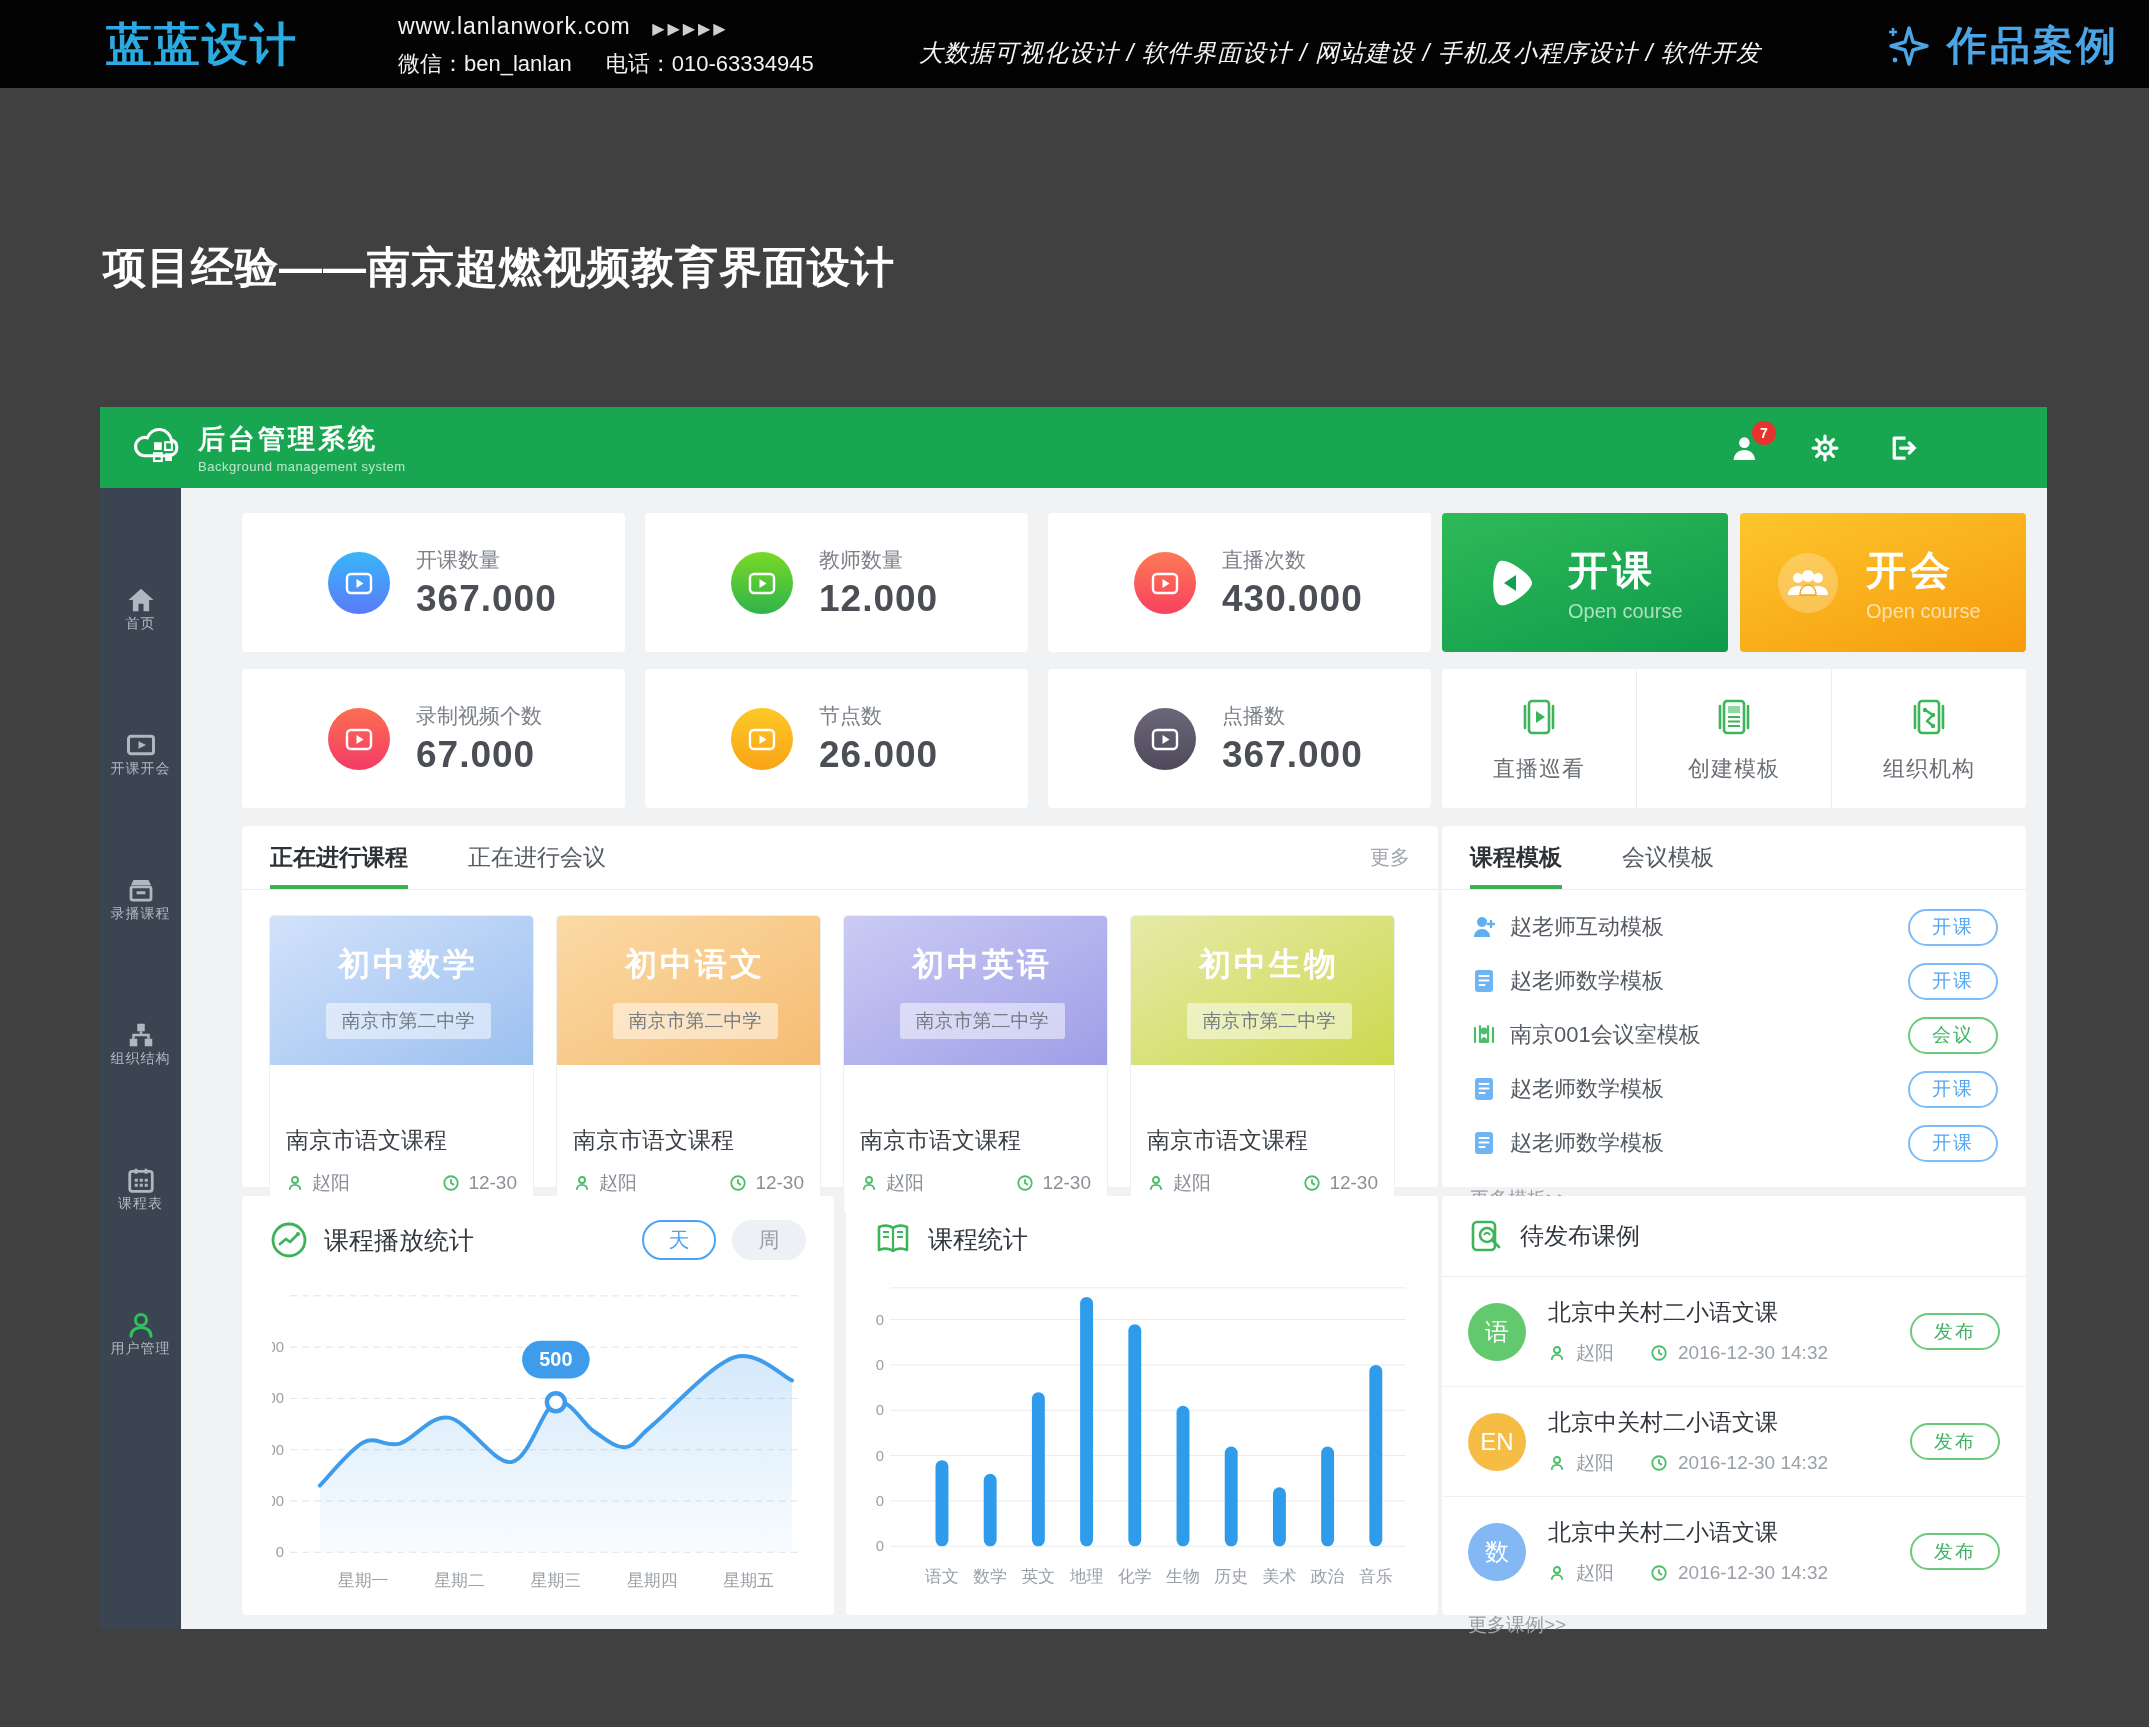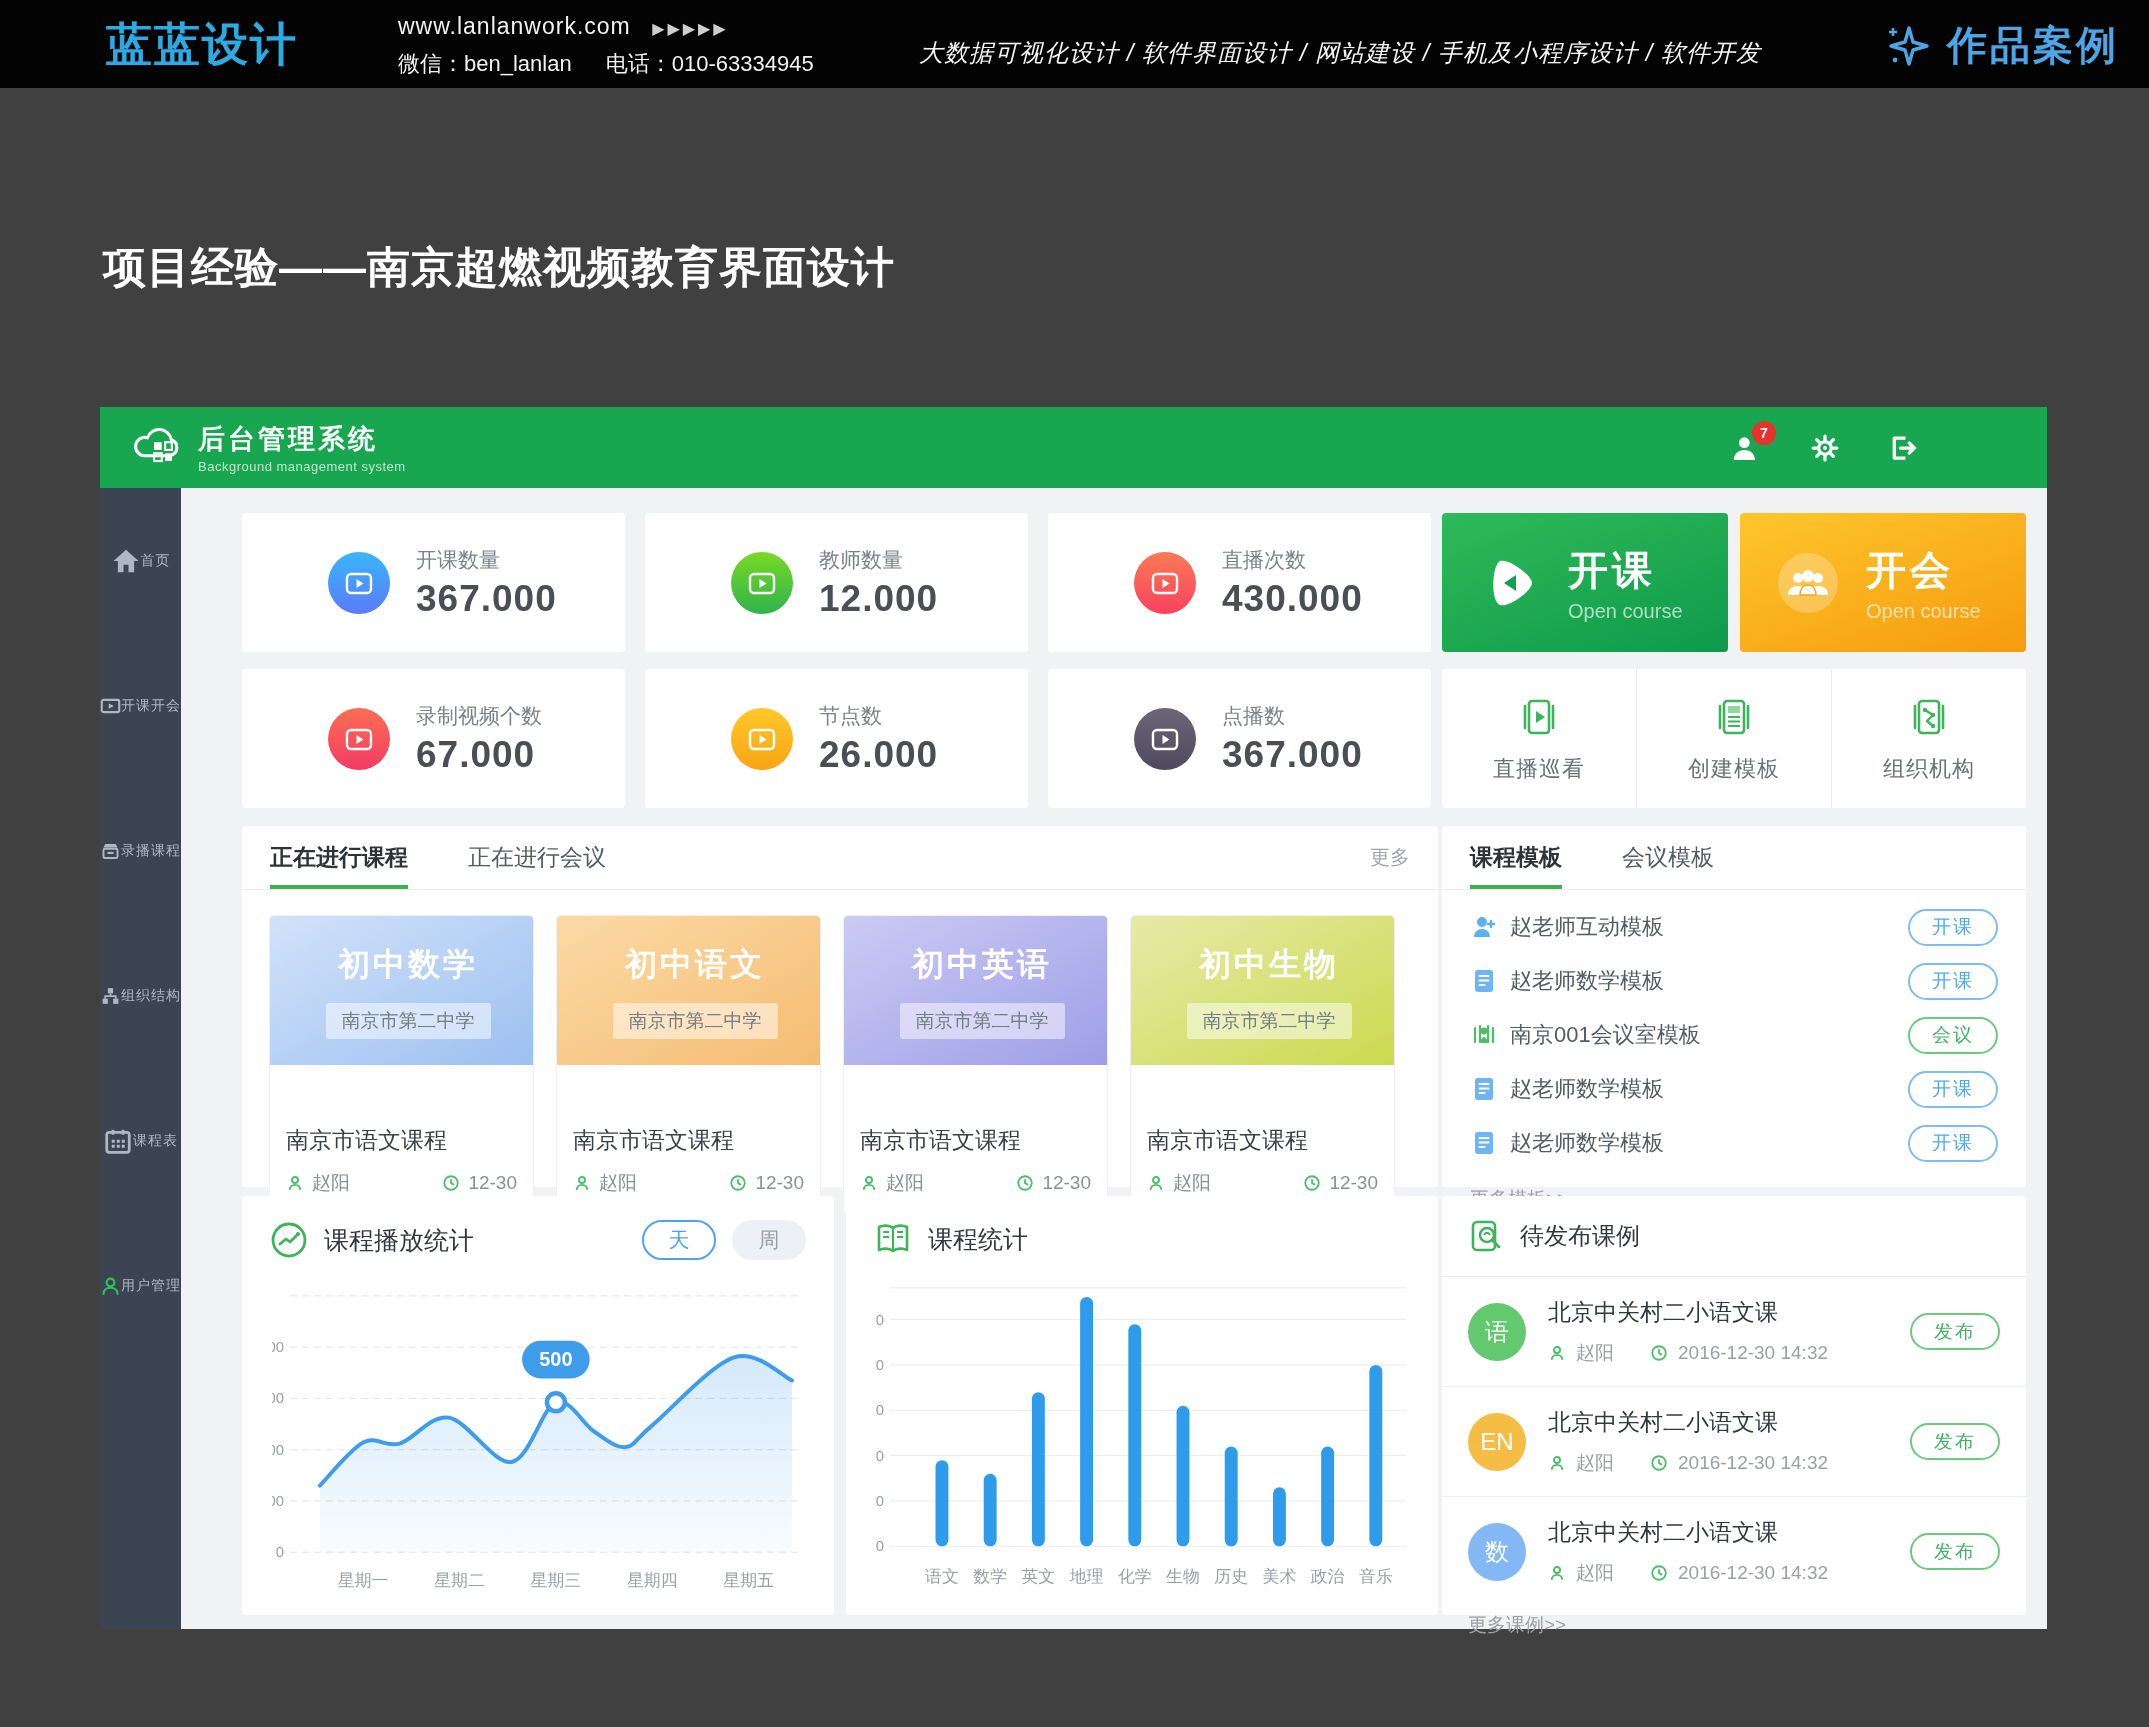--- a/index.html
+++ b/index.html
@@ -32,21 +32,21 @@
   .dash-brand { display:flex; align-items:center; gap:16px; margin-left:28px; }
   .dash-titles .t { color:#fff; font-size:27px; font-weight:bold; letter-spacing:3px; }
   .dash-titles .s { color:rgba(255,255,255,.72); font-size:13px; margin-top:2px; letter-spacing:0.5px; }
   .dash-header-icons { position:absolute; right:0; top:0; height:81px; display:flex; align-items:center; gap:44px; padding-right:127px; }
   .hicon { position:relative; width:34px; height:34px; display:flex; align-items:center; justify-content:center; }
   .badge { position:absolute; top:-10px; right:-12px; min-width:24px; height:24px; background:#e8322e; color:#fff;
            border-radius:12px; font-size:14px; font-weight:bold; display:flex; align-items:center; justify-content:center; }
 
   
   .side { position:absolute; left:0; top:81px; width:81px; height:1141px; background:#3b4552; }
-  .side-item { width:100%; height:145px; display:flex; flex-direction:row; align-items:center; justify-content:center; gap:0; cursor:pointer; }
+  .side-item { width:100%; height:145px; display:flex; flex-direction:column; align-items:center; justify-content:flex-end; gap:0; cursor:pointer; }
   .side-item .lbl { color:#aeb8c2; font-size:14px; letter-spacing:1px; white-space:nowrap; }
   .side-item svg { width:30px; height:30px; }
 
   
   .content { position:absolute; left:81px; top:81px; width:1867px; height:1141px; }
   .panel { position:absolute; background:#fff; border-radius:4px; }
 
   
   .stat-card { width:383px; height:139px; display:flex; align-items:center; padding-left:86px; gap:26px; }
   .stat-circle { width:62px; height:62px; border-radius:50%; display:flex; align-items:center; justify-content:center; flex:none; }

